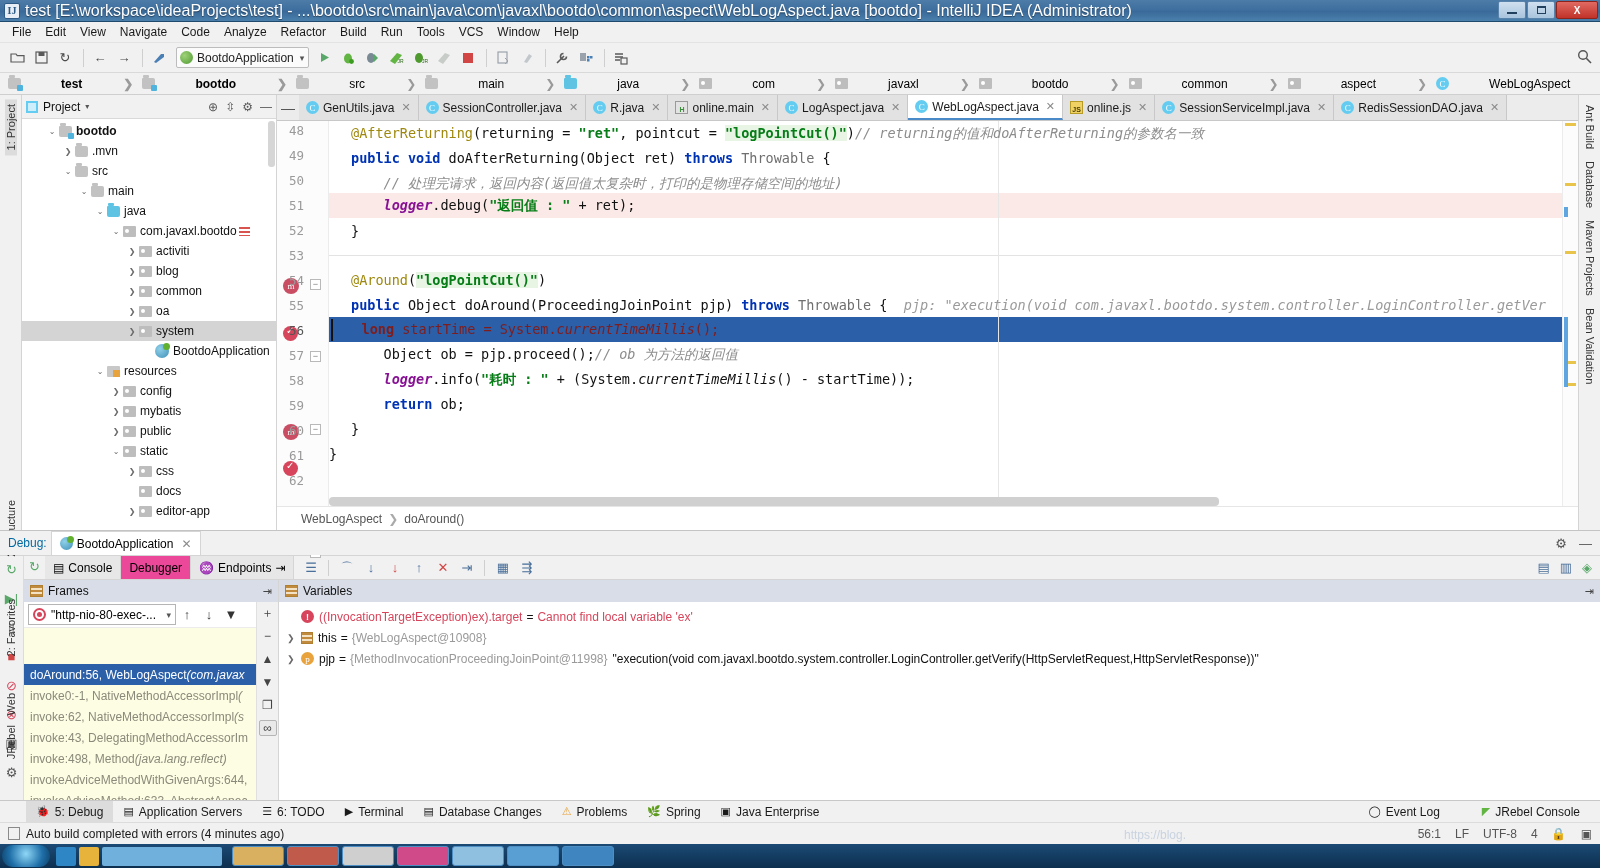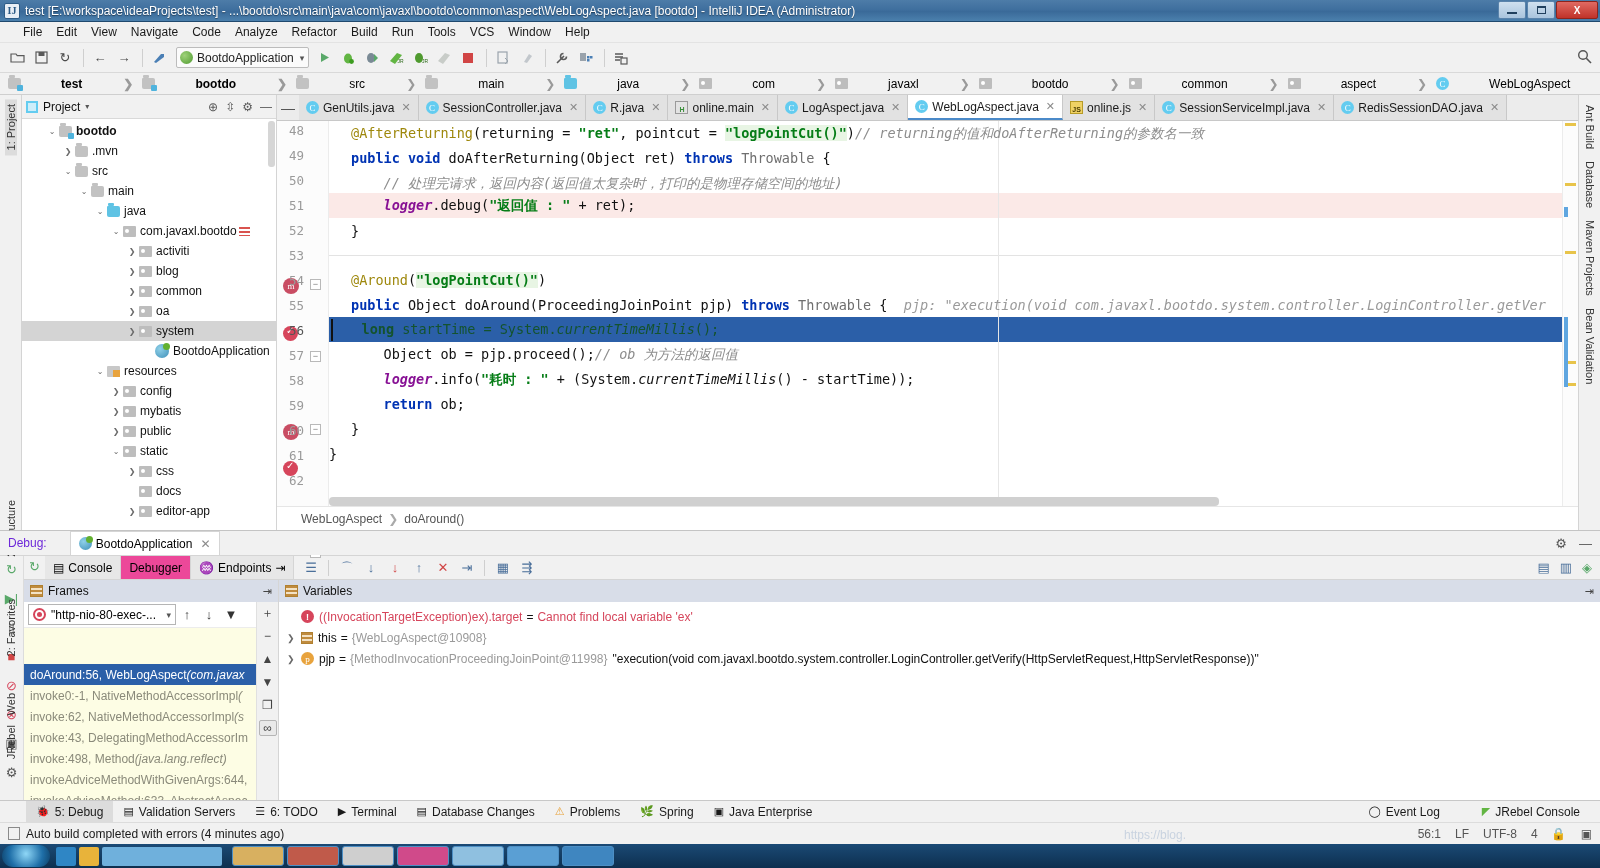--- a/index.html
+++ b/index.html
@@ -19,35 +19,35 @@
     display:flex; align-items:center; position:relative;
     border-bottom:1px solid #20496e;
   }
   .tb-icon {
     width:16px; height:16px; margin-left:4px; margin-right:5px;
     background:#e8eef5; border:1px solid #2d5b86; border-radius:2px;
     font-size:10px; font-weight:bold; color:#2d5b86;
     display:flex; align-items:center; justify-content:center;
     font-family:"Liberation Serif", serif;
   }
-  .tb-title { color:#fff; font-size:12px; white-space:nowrap; text-shadow:0 1px 1px rgba(0,0,0,.45);text-align:right; }
+  .tb-title { color:#fff; font-size:16px; white-space:nowrap; text-shadow:0 1px 1px rgba(0,0,0,.45);text-align:right; }
   .tb-btns { position:absolute; right:2px; top:1px; display:flex; gap:1px; }
   .tb-btn {
     width:28px; height:18px; border:1px solid #5a83ab; border-radius:2px;
     background:linear-gradient(to bottom,#cfe0ef,#a9c4dd);
     display:flex; align-items:center; justify-content:center;
     font-size:10px; color:#20405e;
   }
   .tb-btn.close { width:42px; background:linear-gradient(to bottom,#e06a62,#c03229); border-color:#8d241c; color:#fff; font-weight:bold; }
   .tb-btn .glyph-min { display:block; width:10px; height:2px; background:#20405e; margin-top:6px;}
   .tb-btn .glyph-max { display:block; width:9px; height:8px; border:1px solid #20405e; border-top-width:2px;}
 
   
   .menubar { height:21px; flex:0 0 21px; background:#f1f1f1; display:flex; align-items:center;
-             padding-left:16px; border-bottom:1px solid #e3e3e3; }
+             padding-left:5px; border-bottom:1px solid #e3e3e3; }
   .menu-item { padding:2px 7px; font-size:12px; color:#1a1a1a; cursor:default; }
 
   
   .toolbar { height:30px; flex:0 0 30px; background:#f1f1f1; display:flex; align-items:center;
              padding:0 6px; border-bottom:1px solid #d9d9d9; position:relative;}
   .tbtn { width:22px; height:22px; display:flex; align-items:center; justify-content:center;
           margin-right:2px; border-radius:2px; color:#4a4a4a; font-size:13px; }
   .tsep { width:1px; height:18px; background:#cfcfcf; margin:0 5px; }
   .runcfg {
     display:flex; align-items:center; height:21px; border:1px solid #bcbcbc; border-radius:2px;
@@ -145,40 +145,40 @@
   .hl-sel  { position:absolute; left:0; right:0; height:25px; background:#2b5fa8; }
   .caret { position:absolute; width:2px; height:22px; background:#111; }
   .k { color:#0033b3; font-weight:bold; }
   .s { color:#067d17; font-weight:bold; }
   .an { color:#9e880d; }
   .cm { color:#8c8c8c; font-style:italic; }
   .fi { color:#871094; font-style:italic; font-weight:bold; }
   .st { font-style:italic; }
   .hint { color:#9a9a9a; font-style:italic; }
   .grey { color:#6f6f6f; }
-  .onsel { color:#14532d; }
+  .onsel { color:#7f1d1d; }
   .ghostsep { position:absolute; left:0; right:0; height:1px; background:#e3e3e3; }
   .right-margin { position:absolute; top:0; bottom:0; width:1px; background:#e6e6e6; }
 
   .marker-bar { width:16px; flex:0 0 16px; background:#fcfcfc; border-left:1px solid #ececec; position:relative;}
   .mk { position:absolute; left:2px; width:11px; height:3px; }
 
   .hscroll { position:absolute; left:52px; right:18px; bottom:0; height:9px; }
   .hscroll .thumb { height:9px; background:#d0d0d0; border-radius:4px; }
 
   .bcrumb2 { height:24px; flex:0 0 24px; background:#fff; border-top:1px solid #e6e6e6;
              display:flex; align-items:center; padding-left:24px; font-size:12px; color:#555; }
   .bcrumb2 .sep { margin:0 6px; color:#aaa; }
 
   
   .debug-window { flex:0 0 270px; display:flex; flex-direction:column; background:#f1f1f1;
                   border-top:1px solid #c4c4c4; min-height:0;}
   .dw-head { height:24px; flex:0 0 24px; display:flex; align-items:center; background:#f1f1f1;
              padding-left:8px; position:relative;}
-  .dw-head .dw-label { font-size:12px; color:#6d28d9; margin-right:23px; }
+  .dw-head .dw-label { font-size:12px; color:#0369a1; margin-right:4px; }
   .dw-tab { display:flex; align-items:center; height:24px; padding:0 8px; background:#fff; font-size:12px;
             border:1px solid #d5d5d5; border-bottom:none;}
   .dw-tab .tclose { margin-left:8px; color:#8a8a8a; }
   .dw-head .dw-right { position:absolute; right:8px; display:flex; gap:12px; color:#555; font-size:13px; }
 
   .dw-body { flex:1 1 auto; display:flex; min-height:0; background:#fff; border-top:1px solid #d5d5d5;}
   .dw-left-rail { width:24px; flex:0 0 24px; background:#f1f1f1; border-right:1px solid #dcdcdc;
                   display:flex; flex-direction:column; align-items:center; padding-top:5px; gap:12px; }
   .rail-ico { width:17px; height:17px; display:flex; align-items:center; justify-content:center; font-size:13px; }
   .dw-main { flex:1 1 auto; display:flex; flex-direction:column; min-width:0; min-height:0;}
@@ -882,21 +882,21 @@
     </div>
   </div>
 
   <div class="toolwin-bar" id="twb-host">
       <div class="twb sel">
         <span class="twb-ico">🐞</span>
         <span>5: Debug</span>
       </div>
       <div class="twb">
         <span class="twb-ico">▤</span>
-        <span>Validation Servers</span>
+        <span>Application Servers</span>
       </div>
       <div class="twb">
         <span class="twb-ico">☰</span>
         <span>6: TODO</span>
       </div>
       <div class="twb">
         <span class="twb-ico">▶</span>
         <span>Terminal</span>
       </div>
       <div class="twb">

